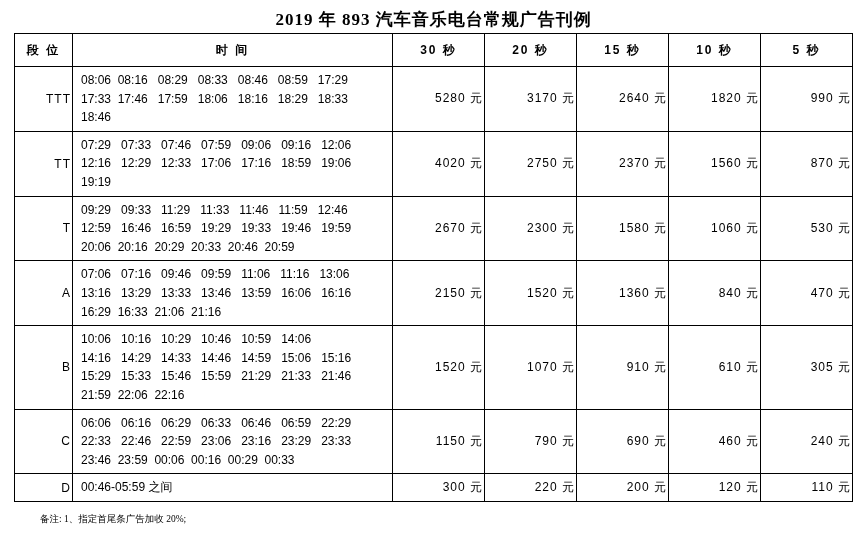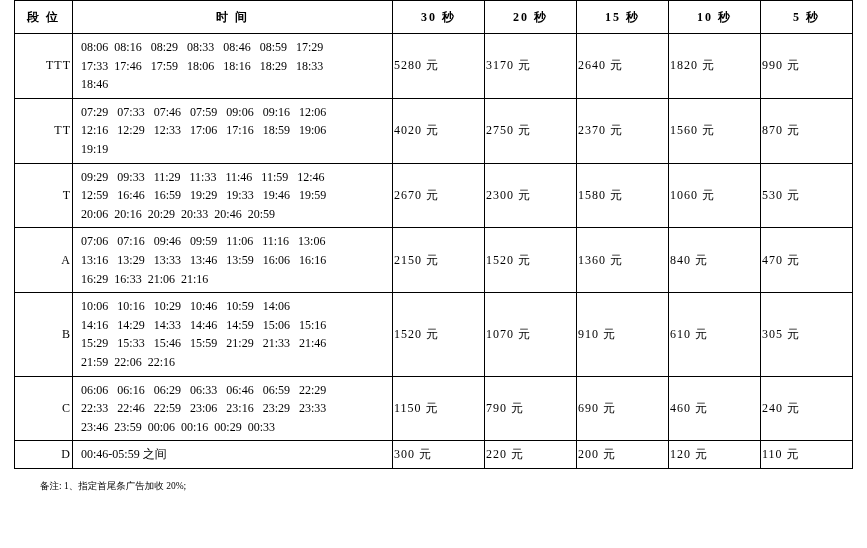--- a/index.html
+++ b/index.html
@@ -41,21 +41,21 @@
   table.rate-table {
     border-collapse: collapse;
     width: 838px;
     margin: 0 auto;
     table-layout: fixed;
   }
   table.rate-table th,
   table.rate-table td {
     border: 1px solid #000000;
     font-size: 12px;
-    font-family: Liberation Serif, serif;
+    font-family: Liberation Sans, sans-serif;
     margin-top: 43px;
   }
   table.rate-table thead th {
     height: 30px;
     font-weight: bold;
     text-align: center;
     vertical-align: middle;
     letter-spacing: 2px;
   }
   col.c-seg { width: 58px; }
@@ -72,21 +72,21 @@
     vertical-align: middle;
     font-family: "Liberation Mono", "DejaVu Sans Mono", monospace;
     font-size: 11px;
     line-height: 1.55;
     letter-spacing: 0px;
   }
   td.times .row-times {
     white-space: pre;
   }
   td.price {
-    text-align: left;
+    text-align: right;
     vertical-align: middle;
     font-size: 12px;
     letter-spacing: 1px;
   }
   .note {
     margin: 10px 0 0 26px;
     font-size: 9.5px;
     line-height: 1.65;
     font-family: "Liberation Serif", "DejaVu Serif", serif;
   }
@@ -97,20 +97,21 @@
     display: inline-block;
     vertical-align: top;
   }
   .note-line { white-space: pre; }
 </style>
 </head>
 <body>
 
 <div class="page">
 
+  <div class="doc-title">2019 年 893 汽车音乐电台常规广告刊例</div>
 
   <table class="rate-table">
     <colgroup>
       <col class="c-seg">
       <col class="c-time">
       <col class="c-price">
       <col class="c-price">
       <col class="c-price">
       <col class="c-price">
       <col class="c-price">

